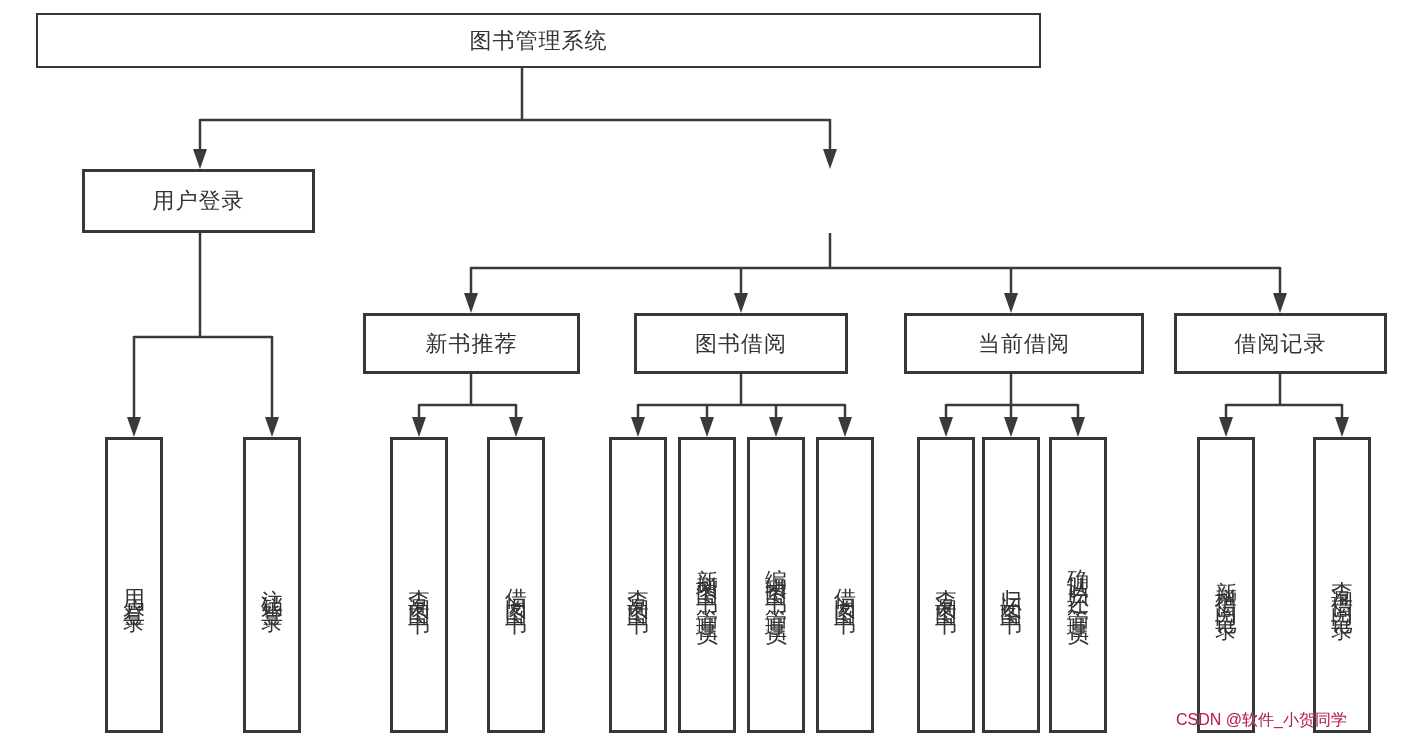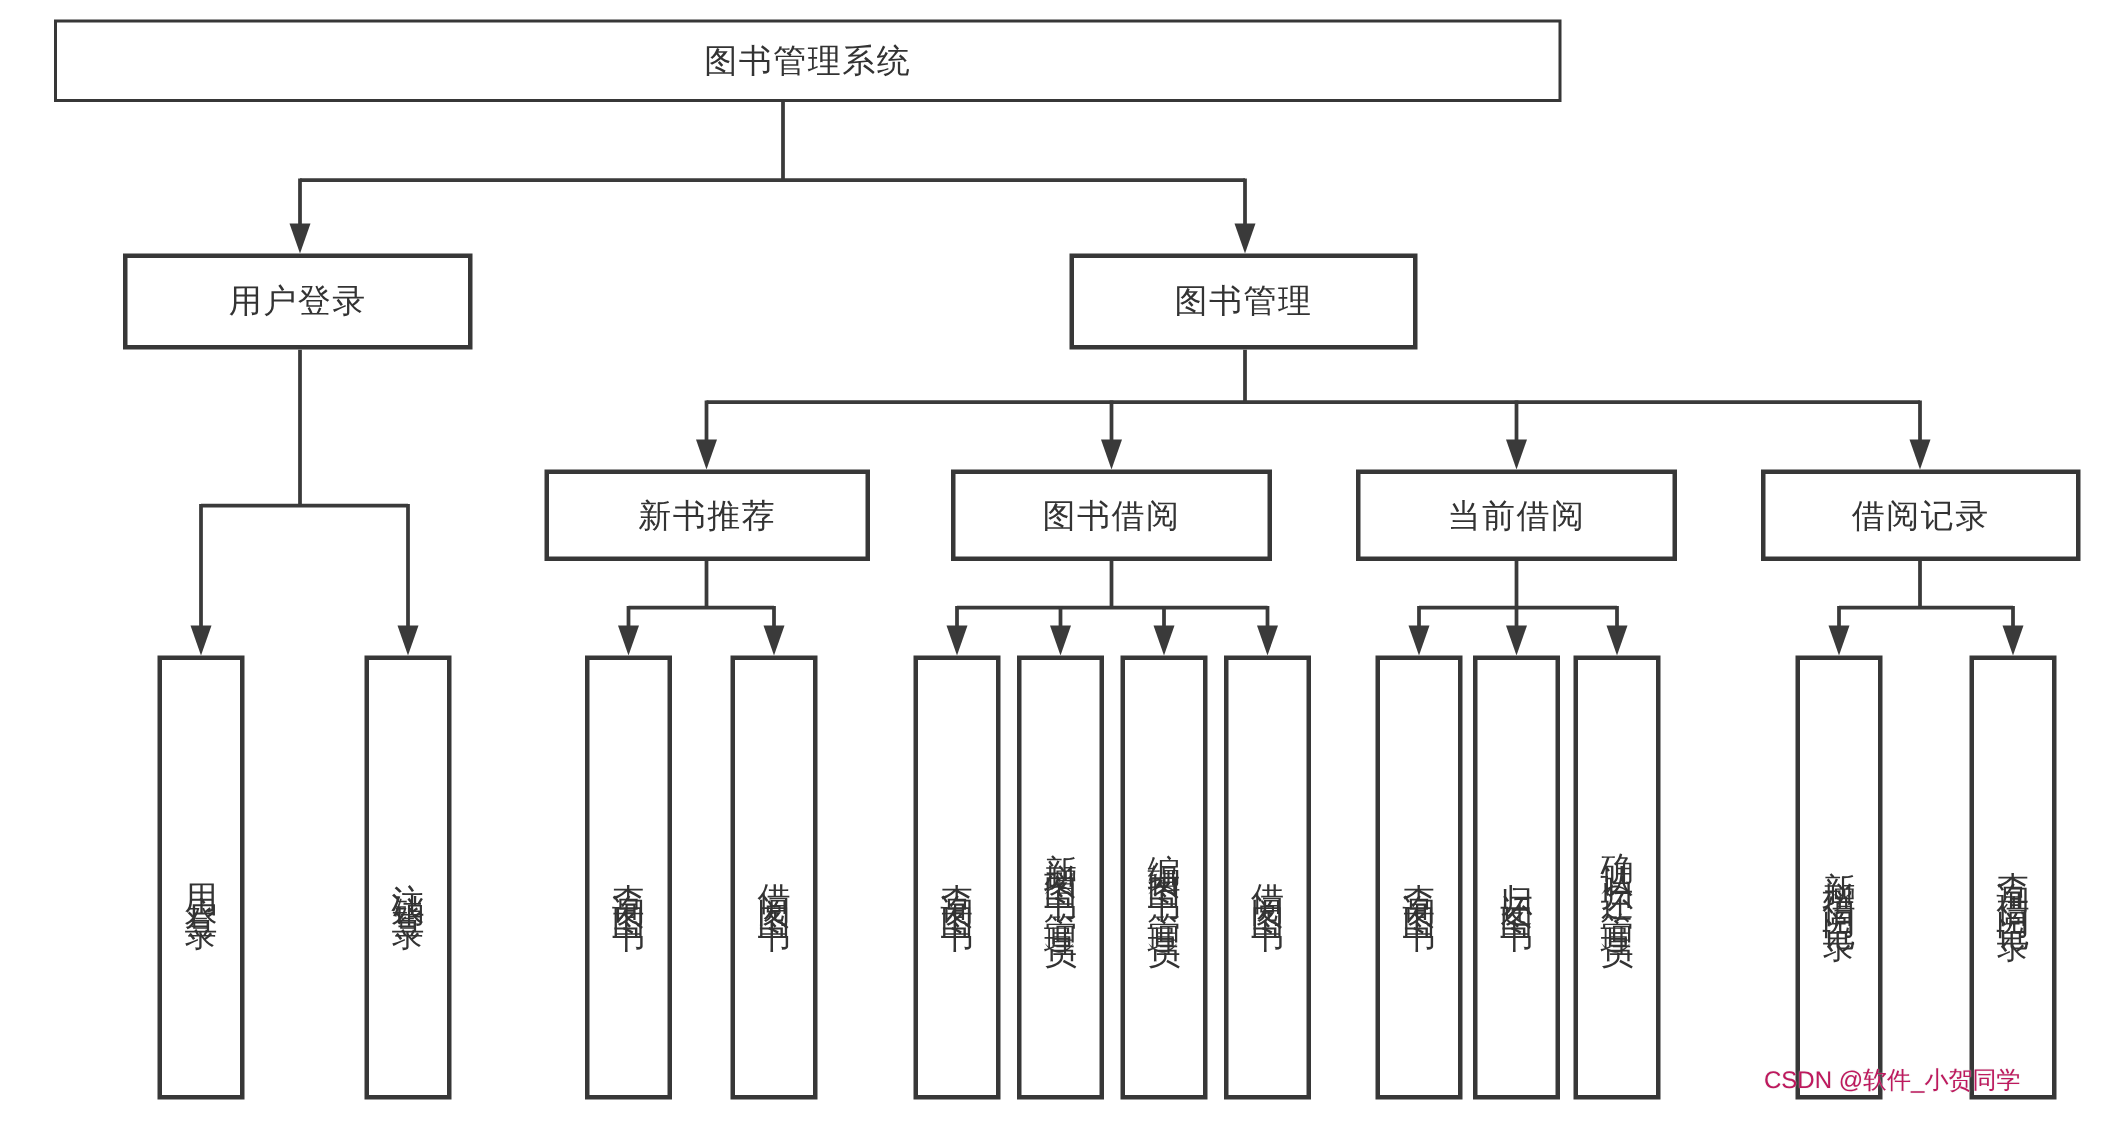--- a/index.html
+++ b/index.html
@@ -96,31 +96,28 @@
     </g>
   </svg>
 
   <div class="node root" style="left:20px; top:13px; width:1005px; height:55px;margin-left:16px;">
     <span>图书管理系统</span>
   </div>
 
   <div class="node" style="left:82px; top:169px; width:233px; height:64px;">
     <span>用户登录</span>
   </div>
-  <div class="node" style="left:713px; top:169px; width:232px; height:64px;">
-    <span>图书管理</span>
-  </div>
 
   <div class="node" style="left:634px; top:313px; width:214px; height:61px;">
     <span>图书借阅</span>
   </div>
   <div class="node" style="left:363px; top:313px; width:217px; height:61px;">
     <span>新书推荐</span>
   </div>
-  <div class="node" style="left:904px; top:313px; width:214px; height:61px;">
+  <div class="node" style="left:904px; top:313px; width:240px; height:61px;">
     <span>当前借阅</span>
   </div>
   <div class="node" style="left:1174px; top:313px; width:213px; height:61px;">
     <span>借阅记录</span>
   </div>
 
   <div class="node vertical" style="left:105px; top:437px; width:58px; height:296px;">
     <span>用户登录</span>
   </div>
   <div class="node vertical" style="left:243px; top:437px; width:58px; height:296px;">

